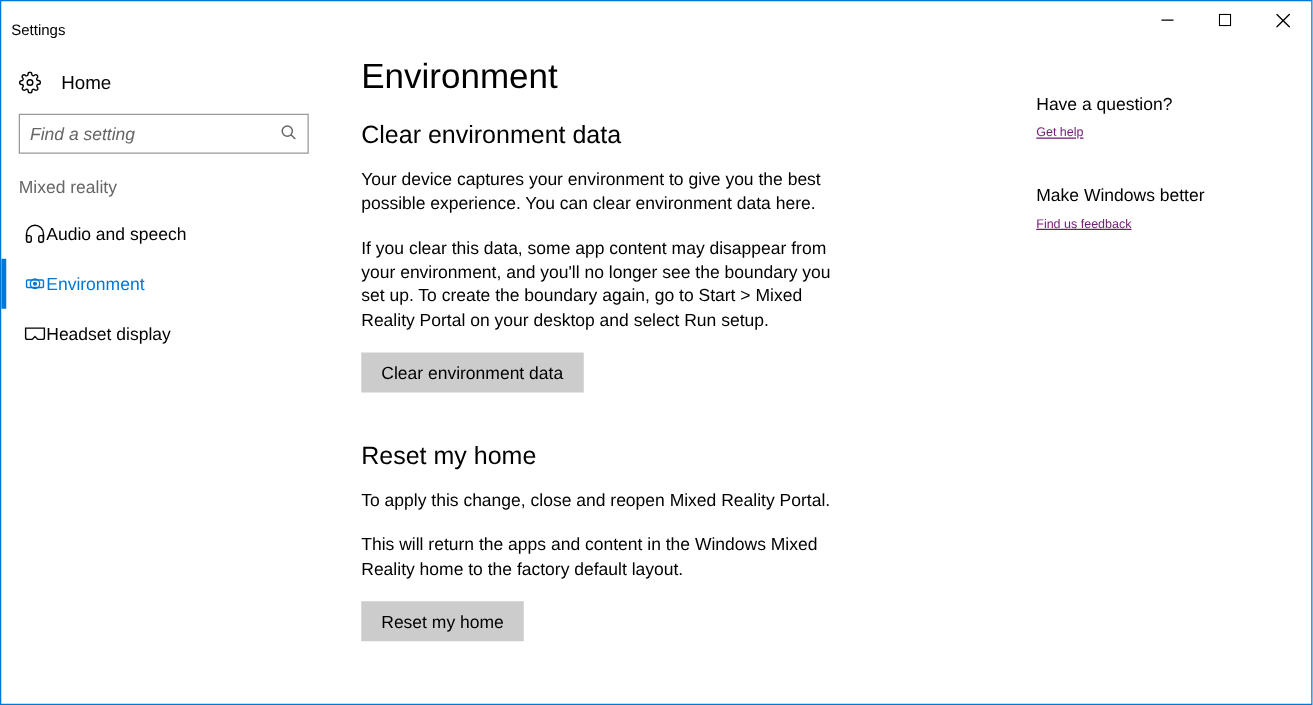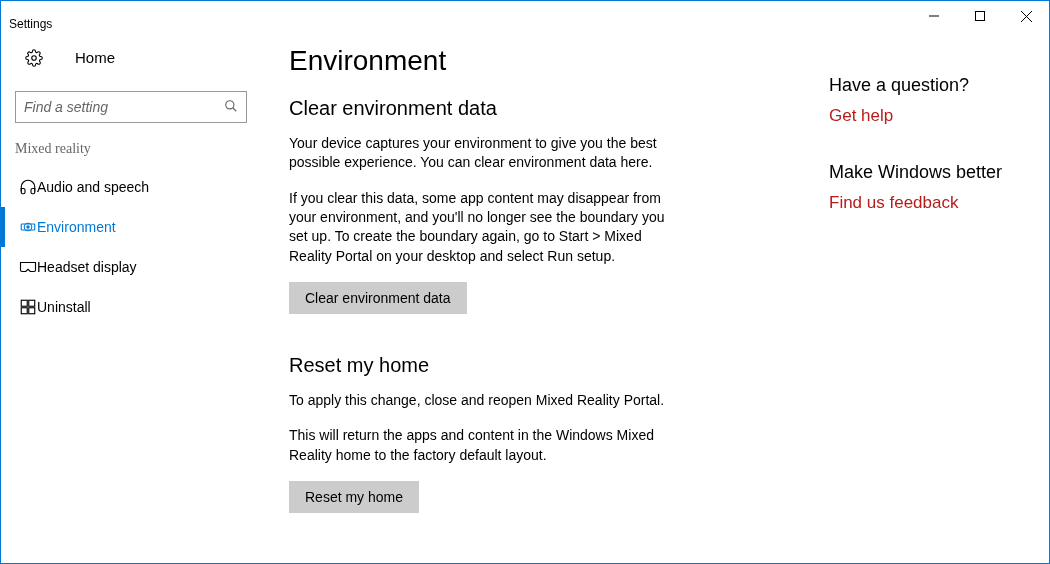--- a/index.html
+++ b/index.html
@@ -31,23 +31,23 @@
       justify-content: center;
       font-family: "Segoe MDL2 Assets", sans-serif;
       font-size: 10px;
       cursor: default;
     }
     .win-btn svg { display: block; }
     .content { display: flex; height: calc(100% - 30px); }
     .sidebar { width: 270px; padding: 10px 0 0 0; }
     .home {
       display: flex;
-      align-items: flex-start;
-      padding: 8px 24px;
-      gap: 32px;
+      align-items: flex-end;
+      padding: 8px 14px;
+      gap: 16px;
       height: 42px;
     }
     .home .icon { width: 18px; display:flex; justify-content:center;}
     .home-label { font-size: 15px; }
     .search-wrap { padding: 8px 14px 18px 14px; }
     .search {
       width: 232px;
       height: 32px;
       border: 1px solid #999;
       display: flex;
@@ -64,21 +64,20 @@
       font-style: italic;
       color: #666;
       background: transparent;
     }
     .search input::placeholder { font-style: italic; color: #666; }
     .search-icon { color: #666; }
     .category {
       padding: 0 14px 10px 14px;
       font-size: 14px;
       color: #666;
-      font-family: Liberation Serif, serif;
     }
     .nav-item {
       display: flex;
       align-items: center;
       padding: 0 14px;
       height: 40px;
       cursor: default;
       border-left: 4px solid transparent;
     }
     .nav-item .icon { width: 18px; display:flex; justify-content:center; align-items:center;}
@@ -99,22 +98,22 @@
     .para { font-size: 14px; line-height: 1.38; margin-bottom: 16px; max-width: 380px; }
     .btn {
       background: #ccc;
       border: none;
       padding: 8px 16px;
       font-size: 14px;
       font-family: inherit;
       cursor: default;
       margin-bottom: 36px;
     }
-    .side-head { font-size: 18px; margin-bottom: 10px; }
-    .link { color: #b91c1c; font-size: 17px; cursor: default; }
+    .side-head { font-size: 14px; margin-bottom: 10px; }
+    .link { color: #701a75; font-size: 10px; cursor: default; text-decoration: underline; }
     .side-block { margin-bottom: 36px; }
   </style>
 </head>
 <body>
 
 <div class="titlebar">
   <span class="title-text">Settings</span>
   <div class="win-controls">
     <div class="win-btn">
       <svg width="10" height="10">
@@ -182,31 +181,20 @@
 
     <div class="nav-item">
       <span class="icon">
         <svg width="20" height="14" viewBox="0 0 24 16" fill="none" stroke="#000" stroke-width="1.5">
             <path d="M2 2h20v10a2 2 0 0 1-2 2h-5l-3-3-3 3H4a2 2 0 0 1-2-2V2z"></path>
           </svg>
       </span>
       <span class="nav-label">Headset display</span>
     </div>
 
-    <div class="nav-item">
-      <span class="icon">
-        <svg width="18" height="18" viewBox="0 0 24 24" fill="none" stroke="#000" stroke-width="1.5">
-            <rect x="3" y="3" width="8" height="8"></rect>
-            <rect x="13" y="3" width="8" height="8"></rect>
-            <rect x="3" y="13" width="8" height="8"></rect>
-            <rect x="13" y="13" width="8" height="8"></rect>
-          </svg>
-      </span>
-      <span class="nav-label">Uninstall</span>
-    </div>
   </div>
 
   <div class="main">
     <div class="main-left">
       <h1>Environment</h1>
 
       <h2>Clear environment data</h2>
       <p class="para">Your device captures your environment to give you the best possible experience. You can clear environment data here.</p>
       <p class="para">If you clear this data, some app content may disappear from your environment, and you'll no longer see the boundary you set up. To create the boundary again, go to Start &gt; Mixed Reality Portal on your desktop and select Run setup.</p>
       <button class="btn">Clear environment data</button>

